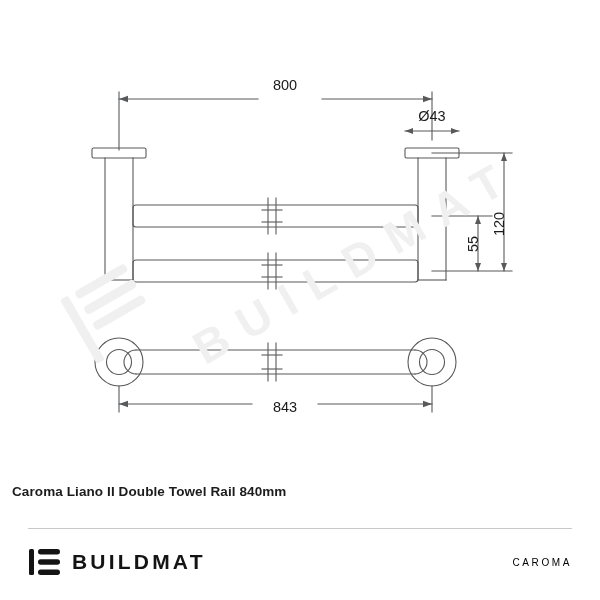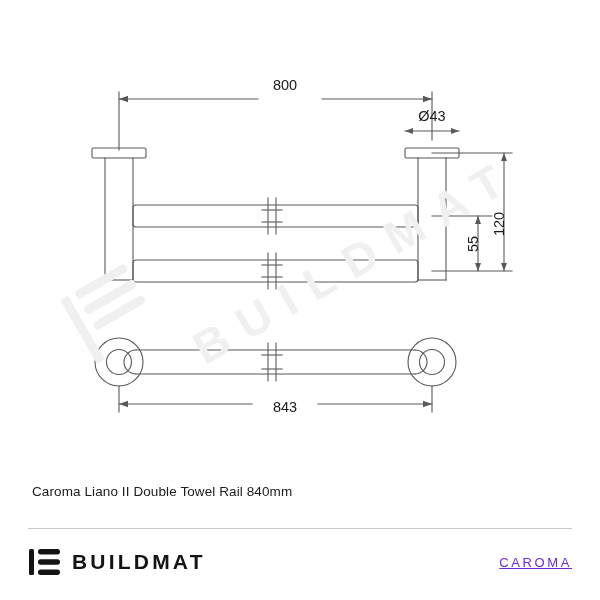--- a/index.html
+++ b/index.html
@@ -35,24 +35,24 @@
     position: absolute;
     left: 0;
     top: 0;
     width: 600px;
     height: 460px;
     pointer-events: none;
   }
   
   .caption {
     position: absolute;
-    left: 32px;
+    left: 12px;
     top: 484px;
     font-size: 13.5px;
-    font-weight: normal;
+    font-weight: bold;
     letter-spacing: 0.1px;
     color: #1c1c1c;
   }
   
   .footer-rule {
     position: absolute;
     left: 28px;
     top: 528px;
     width: 544px;
     height: 1px;
@@ -73,24 +73,23 @@
     align-items: center;
     gap: 10px;
   }
   .brand-name {
     font-size: 21px;
     font-weight: bold;
     letter-spacing: 3.2px;
     color: #141414;
   }
   .brand-right {
-    font-size: 13px;
+    font-size: 10px;
     letter-spacing: 2.6px;
-    color: #6d28d9;
-    text-decoration: underline;
+    color: #000000;
   }
 </style>
 </head>
 <body>
 
 <div class="page">
 
   <div class="drawing">
 
     <svg class="watermark" width="600" height="460" viewBox="0 0 600 460">

